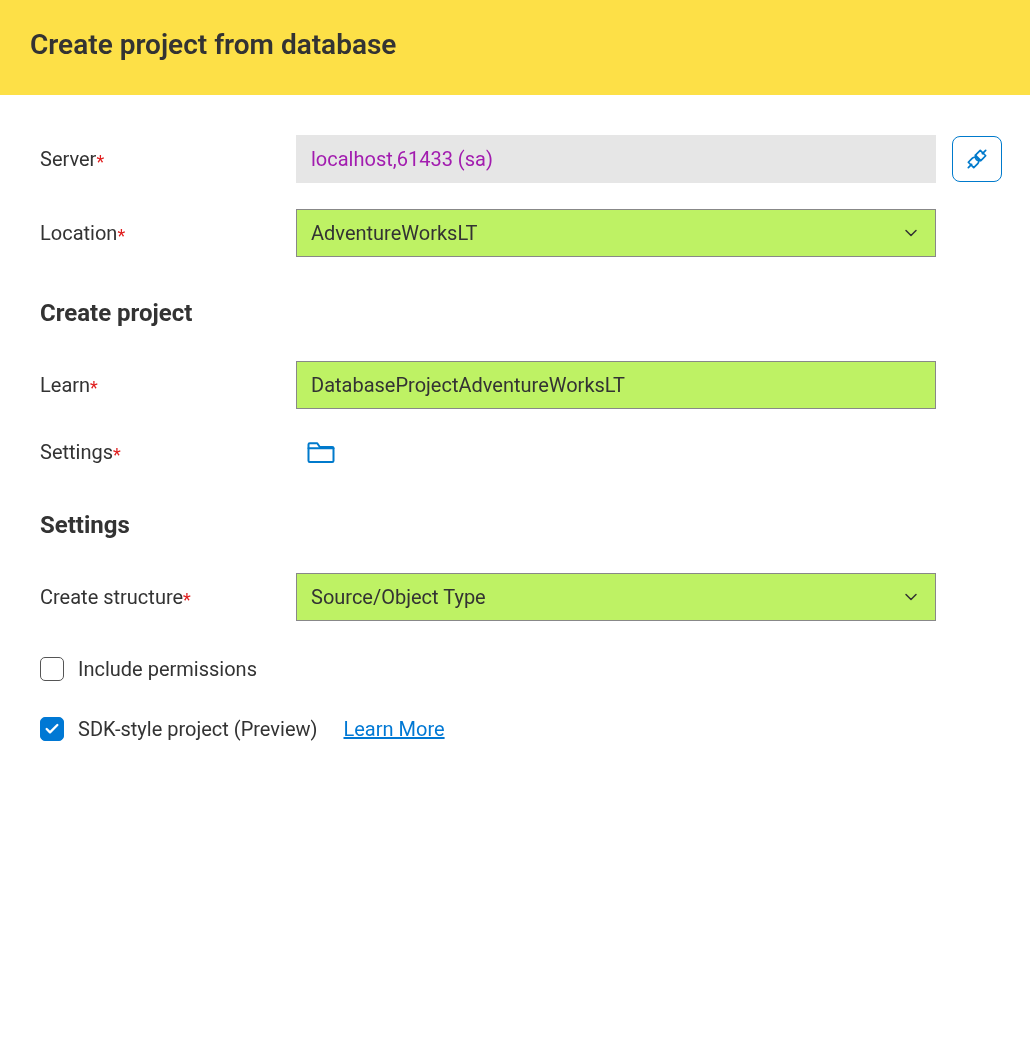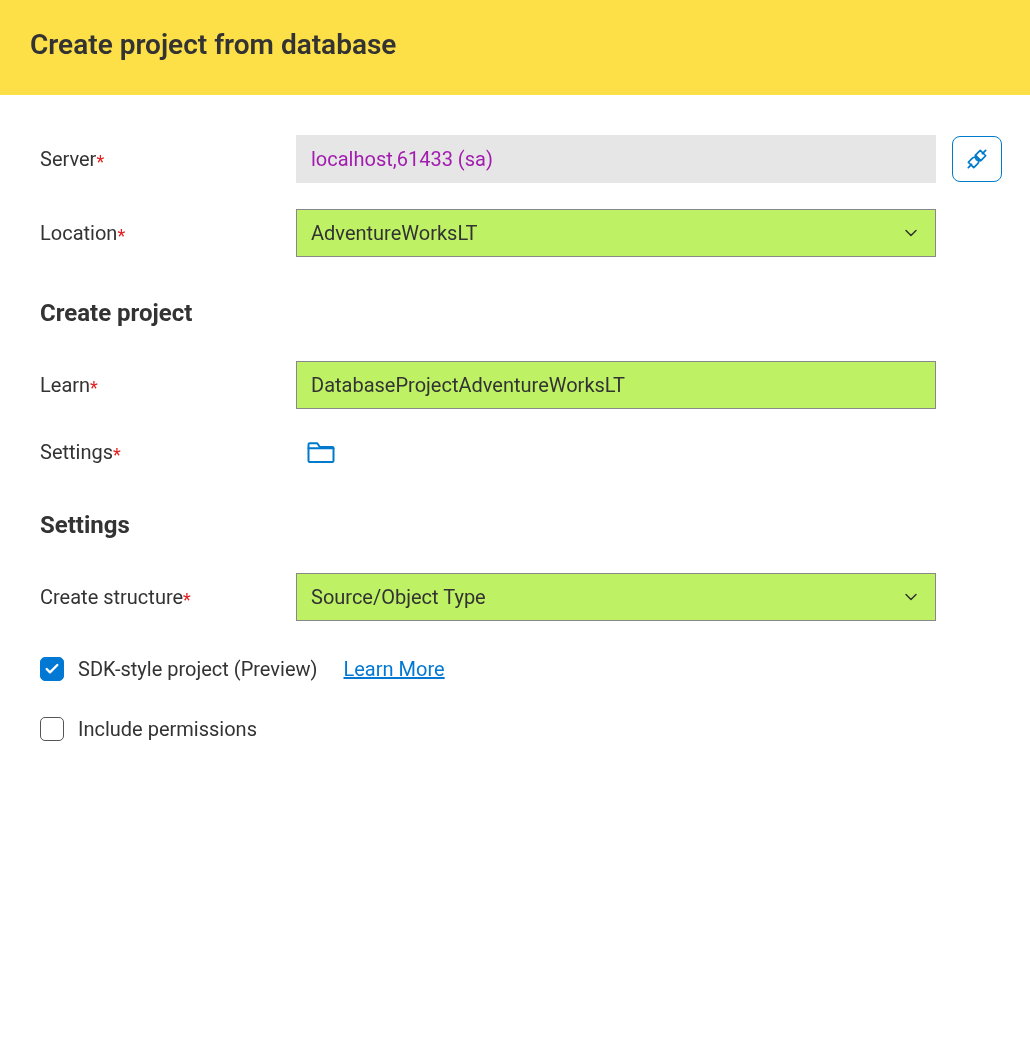--- a/index.html
+++ b/index.html
@@ -234,30 +234,30 @@
         <span>Source/Object Type</span>
         <span class="chevron">
           <svg width="20" height="20" viewBox="0 0 24 24" fill="none" stroke="#333" stroke-width="1.8" stroke-linecap="round" stroke-linejoin="round">
               <polyline points="6 9 12 15 18 9"></polyline>
             </svg>
         </span>
       </div>
     </div>
   </div>
 
+  <div class="checkbox-row">
+    <div class="checkbox-box"></div>
+    <span class="checkbox-label">Include permissions</span>
+  </div>
+
   <div class="checkbox-row sdk">
     <div class="checkbox-box checked">
       <span>
         <svg width="16" height="16" viewBox="0 0 24 24" fill="none" stroke="#fff" stroke-width="3.5" stroke-linecap="round" stroke-linejoin="round">
             <polyline points="20 6 9 17 4 12"></polyline>
           </svg>
       </span>
     </div>
     <span class="checkbox-label">SDK-style project (Preview)</span>
     <a class="link">Learn More</a>
   </div>
 
-  <div class="checkbox-row">
-    <div class="checkbox-box"></div>
-    <span class="checkbox-label">Include permissions</span>
-  </div>
-
 </div>
 
 </body></html>

